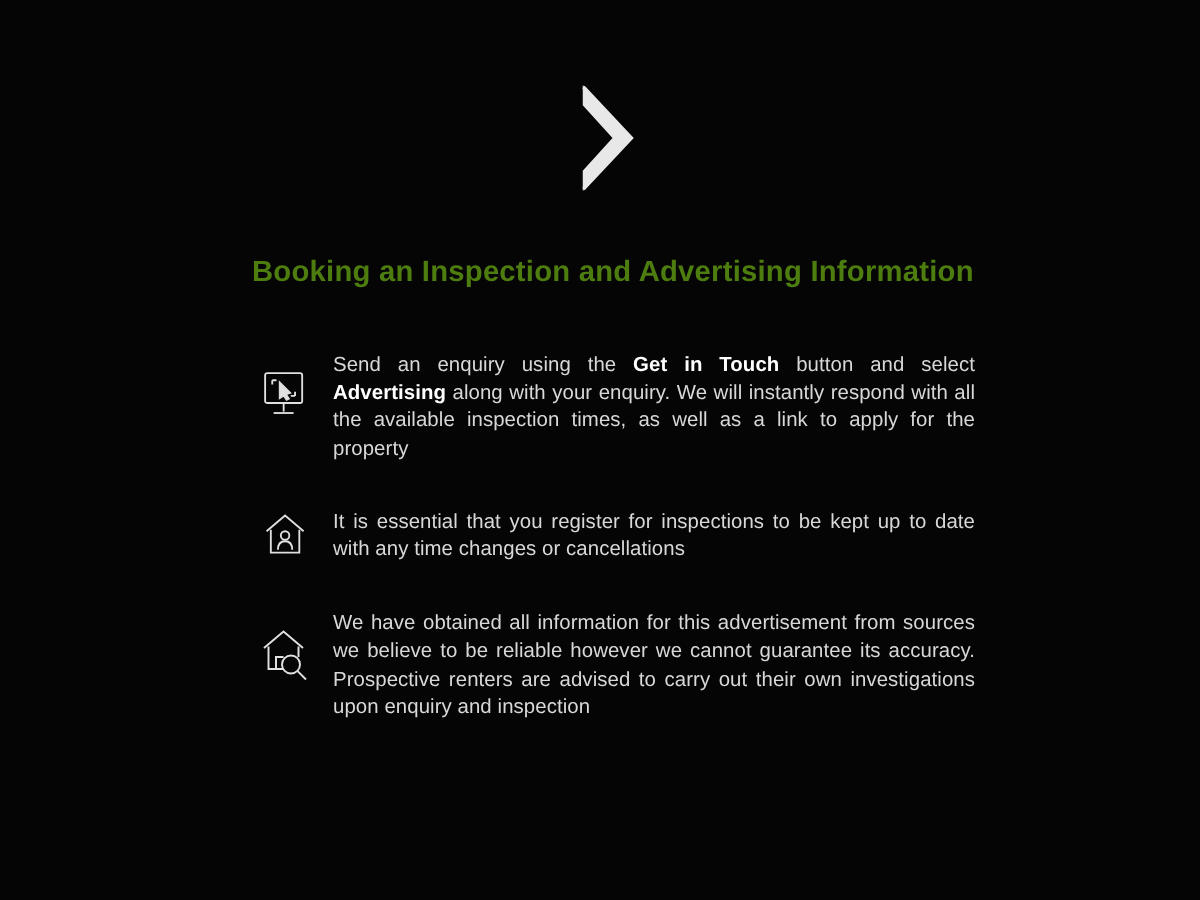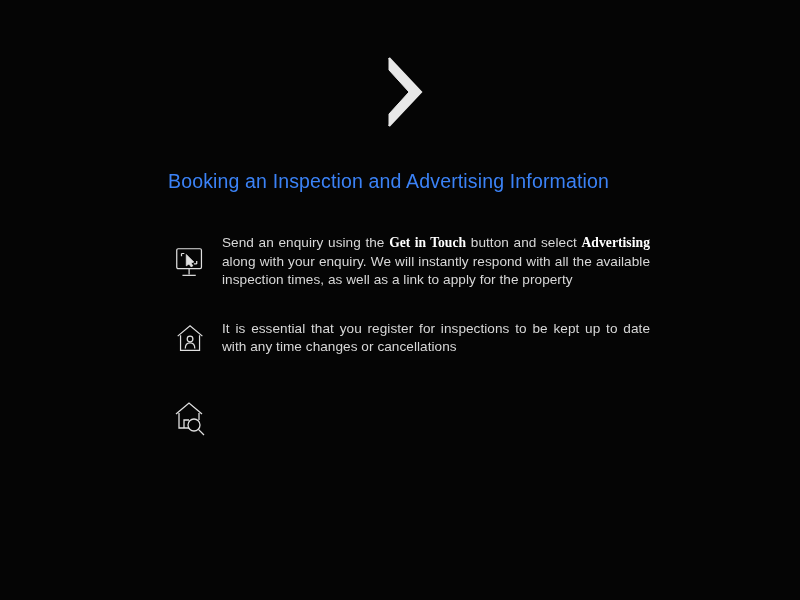--- a/index.html
+++ b/index.html
@@ -29,38 +29,38 @@
   }
   .logo-wrap svg { display: block; }
 
   
   .heading {
     position: absolute;
     top: 170px;
     left: 168px;
     width: 600px;
     font-size: 19.5px;
-    font-weight: normal;
+    font-weight: bold;
     letter-spacing: 0.15px;
-    color: #3b82f6;
+    color: #4d7c0f;
   }
 
   
   .rows {
     position: absolute;
     top: 226px;
     left: 160px;
     width: 490px;
   }
   .row {
     display: flex;
     align-items: flex-start;
   }
   .row-1 { margin-bottom: 22px; }
-  .row-2 { margin-bottom: 22px; }
+  .row-2 { margin-bottom: 22px; align-items: center; }
   .icon-cell {
     width: 62px;
     min-width: 62px;
     display: flex;
     justify-content: center;
     padding-top: 18px;
   }
   .row-2 .icon-cell { padding-top: 8px; }
   .row-3 .icon-cell { padding-top: 18px; }
   .icon-cell svg { display: block; }
@@ -70,21 +70,20 @@
     line-height: 18.6px;
     color: #d8d8d8;
     text-align: justify;
     text-justify: inter-word;
     letter-spacing: 0.05px;
     padding-top: 8px;
   }
   .text-cell b {
     color: #ffffff;
     font-weight: bold;
-    font-family: Liberation Serif, serif;
   }
 </style>
 </head>
 <body>
 
 <div class="page">
 
   <div class="logo-wrap">
     <svg width="70" height="80" viewBox="0 0 70 80" fill="none">
       <path d="M24 6 L56 40 L24 74" stroke="#e8e8e8" stroke-width="2.2" fill="none" stroke-linejoin="miter"></path>
@@ -127,16 +126,17 @@
       <div class="icon-cell">
         <svg width="40" height="40" viewBox="0 0 40 40" fill="none" stroke="#e0e0e0" stroke-width="1.3">
           <path d="M5 16 L18 5 L31 16"></path>
           <path d="M8 15 L8 30 L18 30"></path>
           <path d="M28 15 L28 22"></path>
           <path d="M13 30 L13 22 L18 22"></path>
           <circle cx="23" cy="27" r="6"></circle>
           <path d="M27.4 31.4 L33 37"></path>
         </svg>
       </div>
+      <div class="text-cell">We have obtained all information for this advertisement from sources we believe to be reliable however we cannot guarantee its accuracy. Prospective renters are advised to carry out their own investigations upon enquiry and inspection</div>
     </div>
 
   </div>
 </div>
 
 </body></html>

